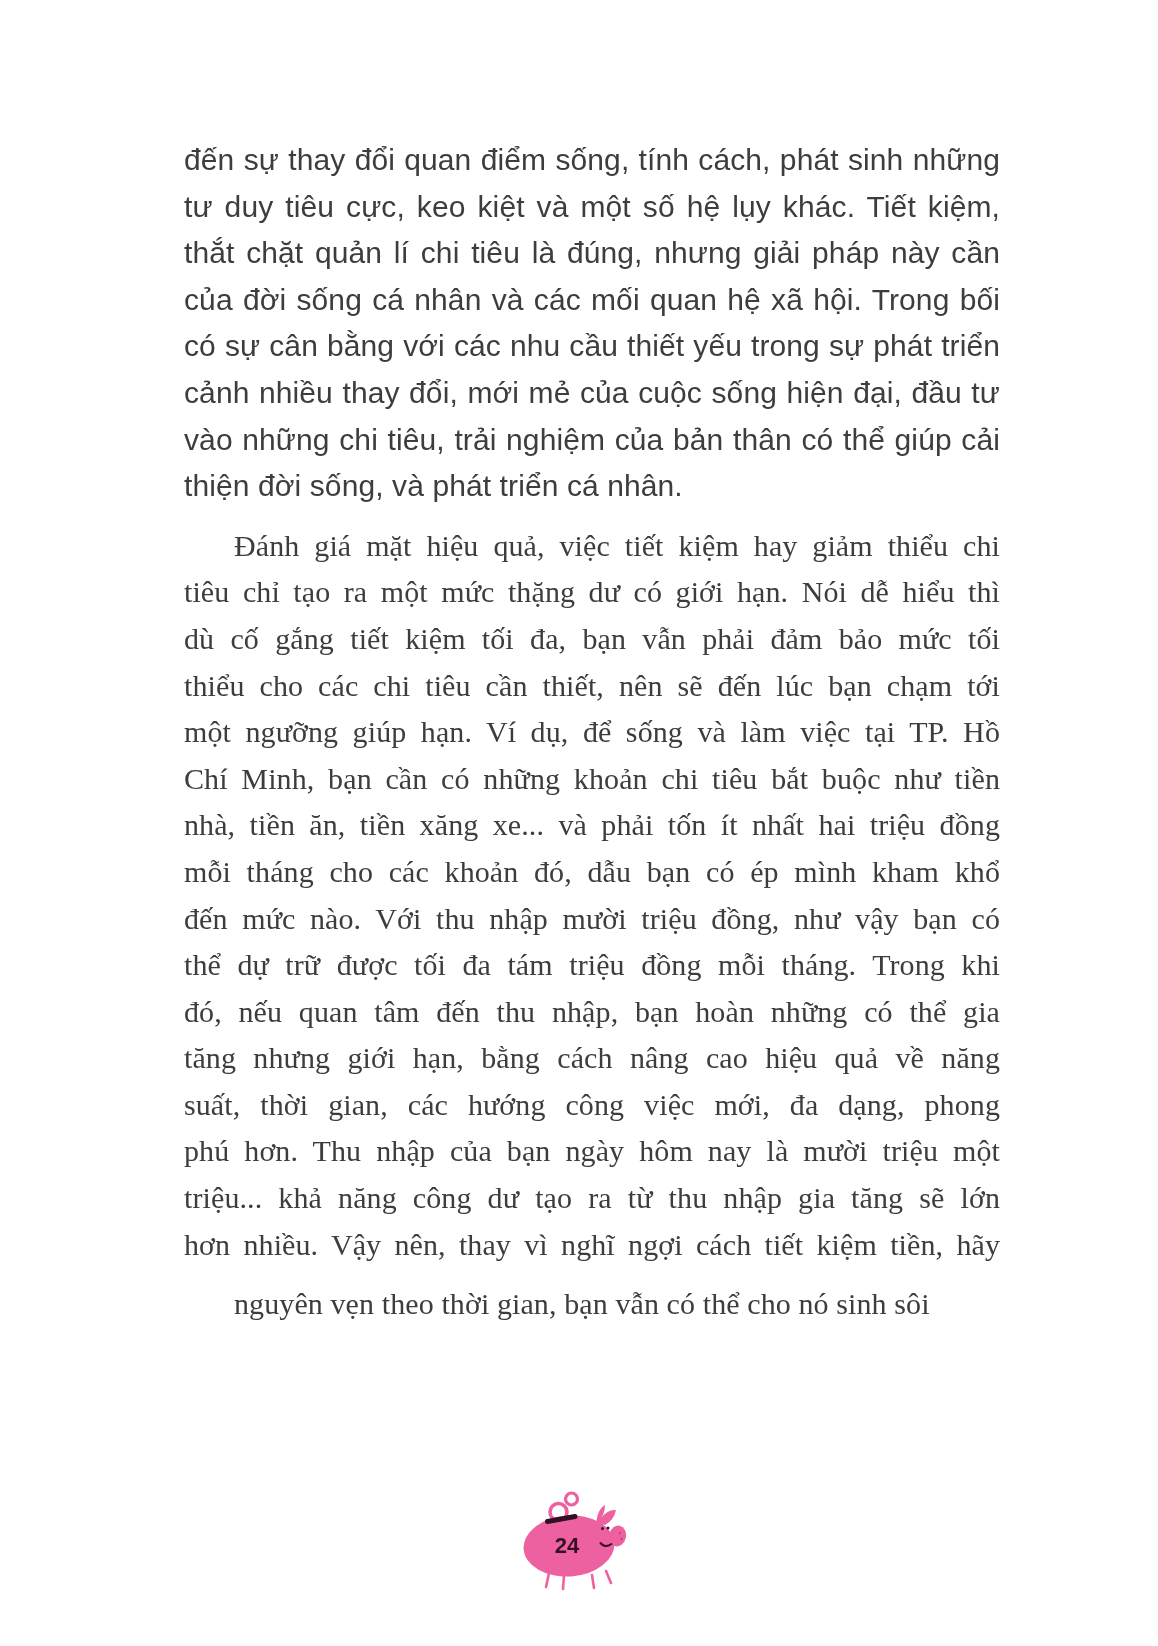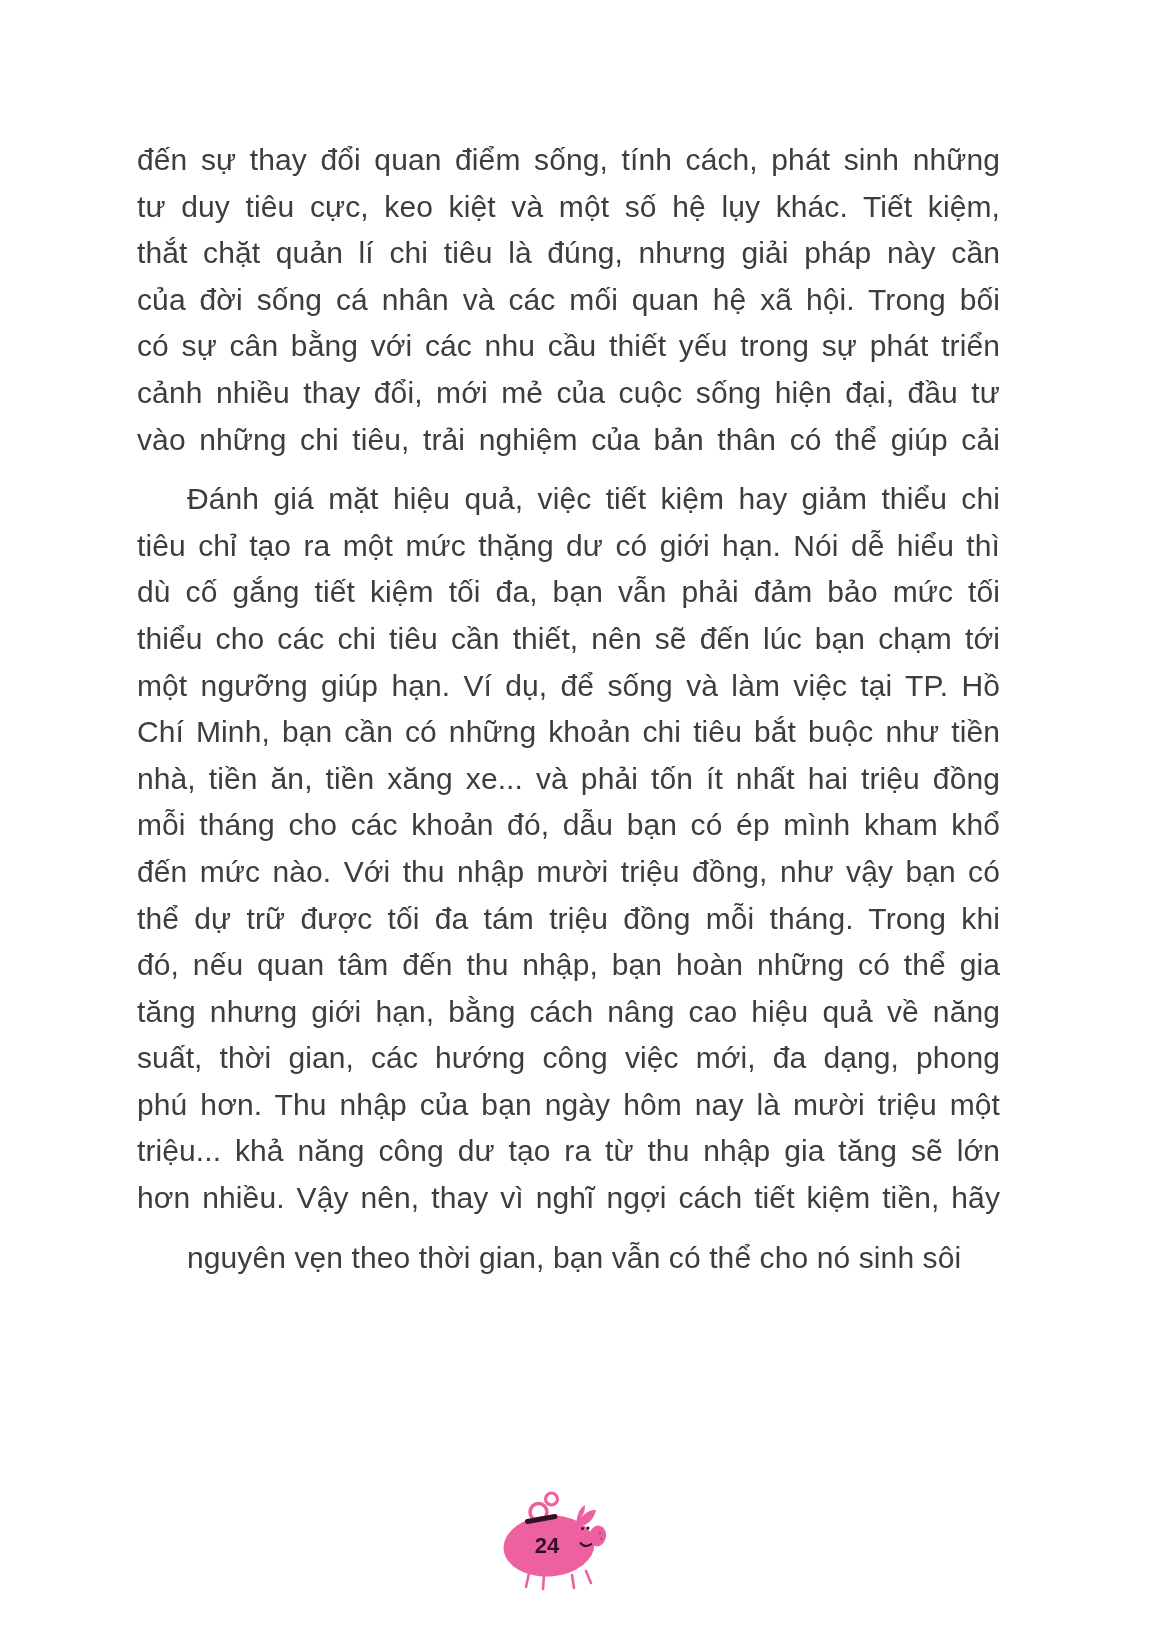--- a/index.html
+++ b/index.html
@@ -13,33 +13,34 @@
     font-family: "Liberation Sans", sans-serif;
   }
   .text-block {
     position: absolute;
     left: 137px;
     top: 137px;
     width: 863px;
     color: #3d3d3d;
   }
   .para { margin: 0; }
-  .para + .para { margin-top: 13px; }
+  .para + .para { margin-top: 13px; font-family: Liberation Serif, serif; }
   .line {
     font-size: 30px;
     line-height: 46.6px;
     text-align: justify;
     text-align-last: justify;
     letter-spacing: 0.1px;
+    margin-left: 47px;
   }
   .line.last { text-align-last: left; }
   .para.indent .line:first-child { text-indent: 50px; }
   .piggy-wrap {
     position: absolute;
-    left: 485px;
+    left: 505px;
     top: 1483px;
     width: 135px;
     height: 118px;
   }
   .piggy-wrap svg { display: block; width: 135px; height: 118px; }
   .pagenum-text {
     font-family: "Liberation Sans", sans-serif;
     font-weight: bold;
     font-size: 22px;
   }
@@ -51,20 +52,21 @@
 
   <div class="text-block">
     <div class="para">
         <div class="line">đến sự thay đổi quan điểm sống, tính cách, phát sinh những</div>
         <div class="line">tư duy tiêu cực, keo kiệt và một số hệ lụy khác. Tiết kiệm,</div>
         <div class="line">thắt chặt quản lí chi tiêu là đúng, nhưng giải pháp này cần</div>
         <div class="line">của đời sống cá nhân và các mối quan hệ xã hội. Trong bối</div>
         <div class="line">có sự cân bằng với các nhu cầu thiết yếu trong sự phát triển</div>
         <div class="line">cảnh nhiều thay đổi, mới mẻ của cuộc sống hiện đại, đầu tư</div>
         <div class="line">vào những chi tiêu, trải nghiệm của bản thân có thể giúp cải</div>
+        <div class="line last">thiện đời sống, và phát triển cá nhân.</div>
       </div>
     <div class="para indent">
         <div class="line">Đánh giá mặt hiệu quả, việc tiết kiệm hay giảm thiểu chi</div>
         <div class="line">tiêu chỉ tạo ra một mức thặng dư có giới hạn. Nói dễ hiểu thì</div>
         <div class="line">dù cố gắng tiết kiệm tối đa, bạn vẫn phải đảm bảo mức tối</div>
         <div class="line">thiểu cho các chi tiêu cần thiết, nên sẽ đến lúc bạn chạm tới</div>
         <div class="line">một ngưỡng giúp hạn. Ví dụ, để sống và làm việc tại TP. Hồ</div>
         <div class="line">Chí Minh, bạn cần có những khoản chi tiêu bắt buộc như tiền</div>
         <div class="line">nhà, tiền ăn, tiền xăng xe... và phải tốn ít nhất hai triệu đồng</div>
         <div class="line">mỗi tháng cho các khoản đó, dẫu bạn có ép mình kham khổ</div>

